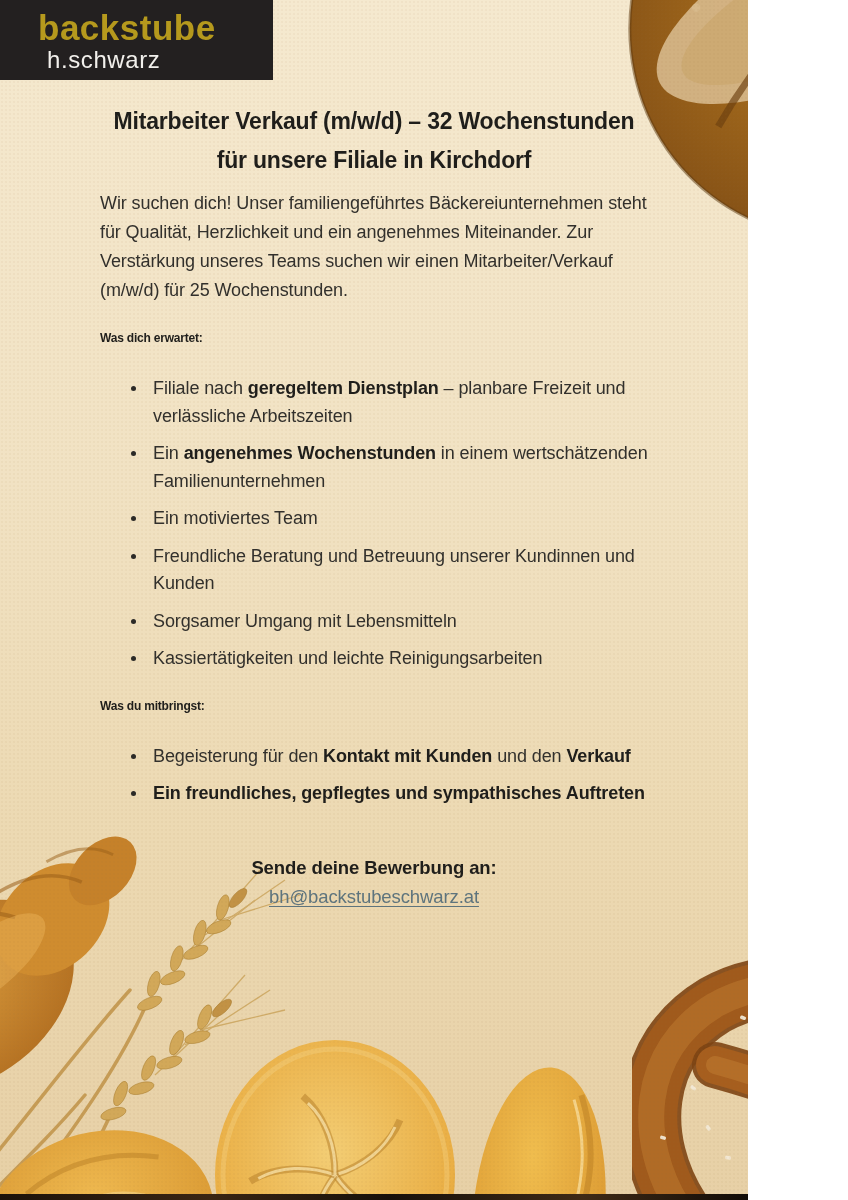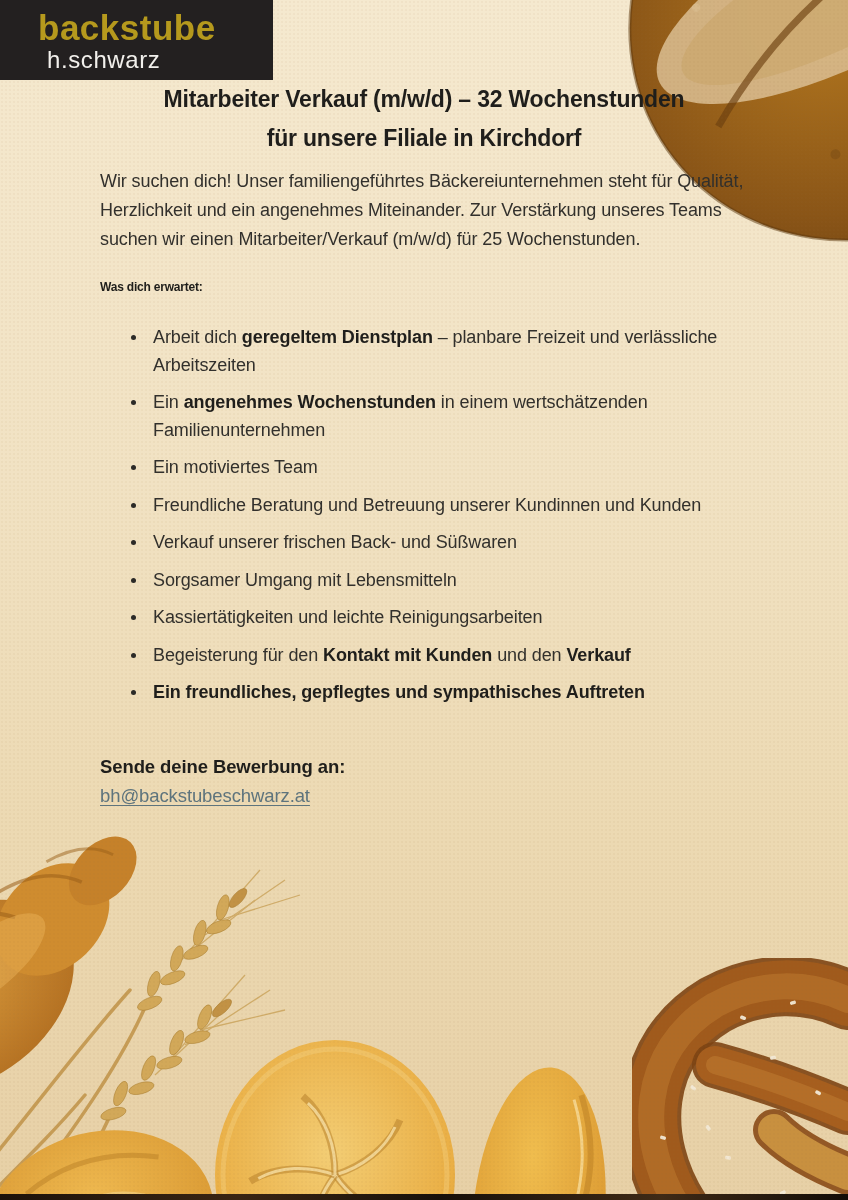--- a/index.html
+++ b/index.html
@@ -8,21 +8,21 @@
     --logo-bg:#232020;
     --logo-gold:#b5991d;
     --logo-white:#f2f0ec;
     --text:#32302c;
     --text-strong:#1f1e1b;
     --link:#5e747d;
   }
   *{box-sizing:border-box;margin:0;padding:0}
   html,body{background:#ffffff;font-family:"Liberation Sans",sans-serif}
   .page{
-    position:relative;width:848px;height:1200px;overflow:hidden;
+    position:relative;width:748px;height:1200px;overflow:hidden;
     background:linear-gradient(180deg,var(--background-top) 0%,#f1e2c3 40%,#ecd9b2 70%,var(--background-bottom) 100%);
     color:var(--text);
   }
   .page::after{ 
     content:"";position:absolute;inset:0;pointer-events:none;z-index:2;
     background-image:radial-gradient(rgba(150,110,55,.055) 1px,transparent 1px);
     background-size:4px 4px;
   }
   .decor{position:absolute;z-index:1;pointer-events:none}
   .bottom-strip{
@@ -35,42 +35,42 @@
   }
   .logo-brand{
     font-size:35px;font-weight:700;line-height:38px;letter-spacing:.5px;
     color:var(--logo-gold);
   }
   .logo-sub{
     font-size:24px;font-weight:400;line-height:26px;letter-spacing:.6px;
     color:var(--logo-white);
     margin-left:9px;
   }
-  .content{position:relative;z-index:4;padding:80px 100px 0;letter-spacing:-0.1px}
+  .content{position:relative;z-index:4;padding:102px 100px 0;letter-spacing:-0.1px}
   h1{
     text-align:center;font-size:23px;font-weight:700;line-height:39px;
     color:var(--text-strong);margin:0 0 9px;letter-spacing:-0.2px;
   }
   h1 span{display:block}
   .intro{font-size:18px;line-height:29px;margin:0 0 8px;color:var(--text)}
   h2{
     font-size:12px;font-weight:700;line-height:26px;margin:20px 0 24px;
     color:var(--text-strong);letter-spacing:-0.2px;
   }
   ul{list-style:none;margin:0;padding:0 0 0 53px}
   li{
     position:relative;font-size:18px;line-height:27.5px;margin:0 0 10px;
     max-width:590px;color:var(--text);
   }
   li::before{
     content:"";position:absolute;left:-22px;top:11px;width:5px;height:5px;
     border-radius:50%;background:#2b2a27;
   }
   li strong{font-weight:700;color:var(--text-strong)}
-  .contact{text-align:left;margin-top:46px}
+  .contact{text-align:center;margin-top:46px}
   .contact-label{font-size:18.5px;font-weight:700;line-height:27px;color:var(--text-strong)}
   .contact-email{
     display:inline-block;margin-top:2px;font-size:18.5px;line-height:27px;
     color:var(--link);text-decoration:underline;text-underline-offset:3px;cursor:pointer;
   }
 </style>
 </head>
 <body>
 
 <div class="page">
@@ -249,34 +249,34 @@
       <span>Mitarbeiter Verkauf (m/w/d) – 32 Wochenstunden</span>
       <span>für unsere Filiale in Kirchdorf</span>
     </h1>
 
     <p class="intro">Wir suchen dich! Unser familiengeführtes Bäckereiunternehmen steht für Qualität, Herzlichkeit und ein angenehmes Miteinander. Zur Verstärkung unseres Teams suchen wir einen Mitarbeiter/Verkauf (m/w/d) für 25 Wochenstunden.</p>
 
     <div>
         <section>
           <h2>Was dich erwartet:</h2>
           <ul>
-            <li><span>Arbeit dich </span><strong>geregeltem Dienstplan</strong><span> – planbare Freizeit und verlässliche Arbeitszeiten</span></li>
+            <li><span>Filiale nach </span><strong>geregeltem Dienstplan</strong><span> – planbare Freizeit und verlässliche Arbeitszeiten</span></li>
             <li><span>Ein </span><strong>angenehmes Wochenstunden</strong><span> in einem wertschätzenden Familienunternehmen</span></li>
             <li><span>Ein motiviertes Team</span></li>
           </ul>
         </section>
         <section>
           <ul>
             <li><span>Freundliche Beratung und Betreuung unserer Kundinnen und Kunden</span></li>
-            <li><span>Verkauf unserer frischen Back- und Süßwaren</span></li>
             <li><span>Sorgsamer Umgang mit Lebensmitteln</span></li>
             <li><span>Kassiertätigkeiten und leichte Reinigungsarbeiten</span></li>
           </ul>
         </section>
         <section>
+          <h2>Was du mitbringst:</h2>
           <ul>
             <li><span>Begeisterung für den </span><strong>Kontakt mit Kunden</strong><span> und den </span><strong>Verkauf</strong></li>
             <li><strong>Ein freundliches, gepflegtes und sympathisches Auftreten</strong></li>
           </ul>
         </section>
       </div>
 
     <div class="contact">
       <div class="contact-label">Sende deine Bewerbung an:</div>
       <a class="contact-email">bh@backstubeschwarz.at</a>

